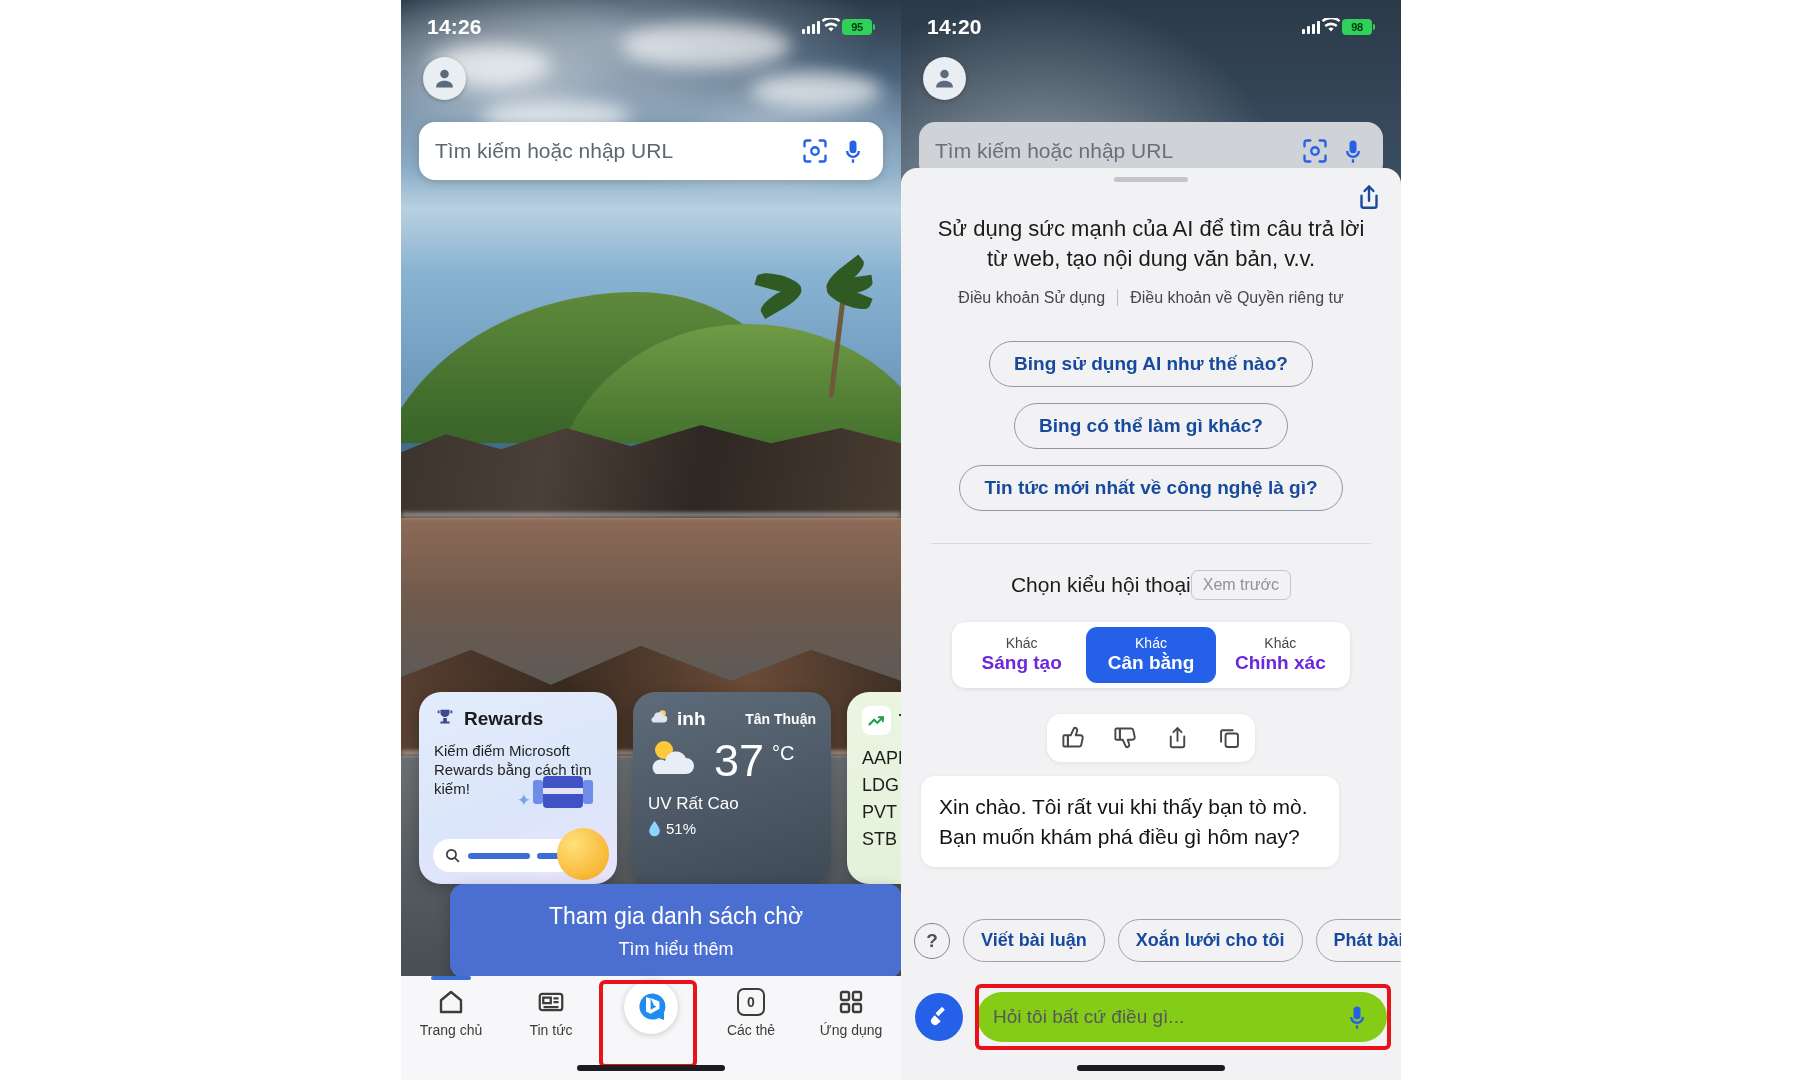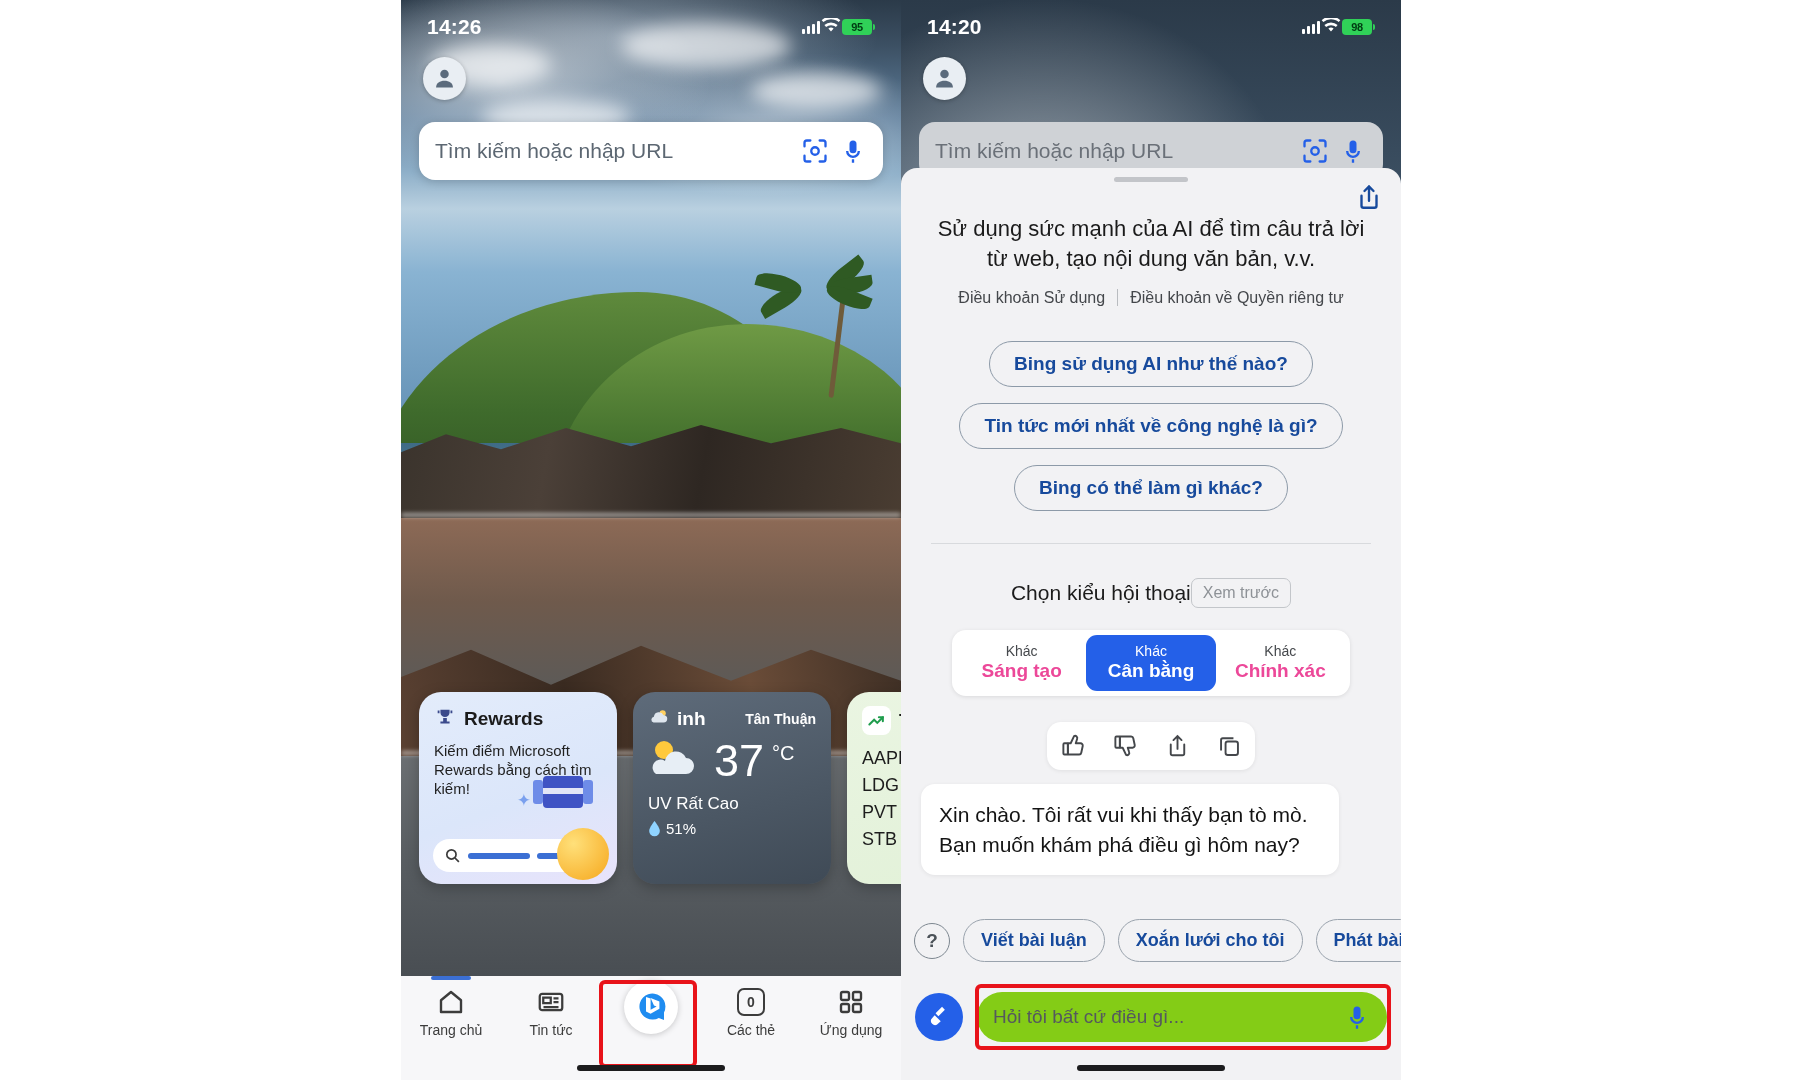--- a/index.html
+++ b/index.html
@@ -145,29 +145,29 @@
   .share { position:absolute; right:17px; top:14px; width:30px; height:30px; }
   .share svg { width:100%; height:100%; }
   .intro { margin:32px 30px 0; text-align:center; font-size:22px; line-height:1.38; color:#1b1b1b; }
   .legal { margin-top:14px; display:flex; align-items:center; justify-content:center; gap:12px;
            font-size:16px; color:#44474b; }
   .legal .sep { width:1px; height:17px; background:#b9bcc0; }
   .chips { margin-top:34px; display:flex; flex-direction:column; align-items:center; gap:16px; }
   .chip { border:1.6px solid #8d9aa8; border-radius:24px; padding:11px 24px; background:#f2f2f4;
           color:#174a9c; font-size:19px; font-weight:700; white-space:nowrap; }
   .divider { height:1px; background:#d8dadd; margin:32px 30px 0; }
-  .stylerow { margin-top:34px; display:flex; align-items:center; justify-content:center; }
+  .stylerow { margin-top:26px; display:flex; align-items:center; justify-content:center; }
   .stylerow .lab { font-size:21px; color:#1b1b1b; }
   .preview { border:1.4px solid #c3c6ca; border-radius:7px; padding:5px 11px; font-size:16px; color:#8e9297; }
   .seg { margin:22px auto 0; width:398px; height:66px; background:#fff; border-radius:14px;
          display:flex; align-items:center; padding:5px; box-shadow:0 1px 4px rgba(0,0,0,.1); }
   .segbtn { flex:1; height:100%; border-radius:11px; display:flex; flex-direction:column;
             align-items:center; justify-content:center; gap:1px; }
   .segbtn .small { font-size:14px; color:#46494d; }
-  .segbtn .big { font-size:19px; font-weight:700; color:#ec4899; }
+  .segbtn .big { font-size:19px; font-weight:700; color:#6d28d9; }
   .segbtn.active { background:#2460e8; }
   .segbtn.active .small, .segbtn.active .big { color:#fff; }
   .reactions { margin:26px auto 0; width:208px; height:48px; background:#fff; border-radius:14px;
                display:flex; align-items:center; justify-content:space-around;
                box-shadow:0 1px 4px rgba(0,0,0,.08); }
   .reactions .r { width:27px; height:27px; }
   .reactions .r svg { width:100%; height:100%; }
   .bubble { margin:14px 62px 0 20px; background:#fff; border-radius:14px; padding:16px 18px;
             font-size:21px; line-height:1.42; color:#141414; box-shadow:0 1px 4px rgba(0,0,0,.07); }
   .promptrow { position:absolute; left:0; bottom:118px; width:100%; display:flex; align-items:center;
@@ -338,20 +338,24 @@
         </div>
         <div class="st-list">
           <div>AAPL</div>
           <div>LDG</div>
           <div>PVT</div>
           <div>STB</div>
         </div>
       </div>
     </div>
 
+    <div class="waitlist">
+      <div class="t1">Tham gia danh sách chờ</div>
+      <div class="t2">Tìm hiểu thêm</div>
+    </div>
 
     <div class="navbar">
       <div class="navitem">
         <div class="topline"></div>
         <div class="glyph">
           <svg viewBox="0 0 24 24" fill="none" stroke="#3c3c3c" stroke-width="1.9" stroke-linejoin="round">
               <path d="M4 10.6L12 4l8 6.6V20H4z"></path>
             </svg>
         </div>
         <div class="navlabel">Trang chủ</div>
@@ -460,22 +464,22 @@
       <div class="intro">Sử dụng sức mạnh của AI để tìm câu trả lời từ web, tạo nội dung văn bản, v.v.</div>
 
       <div class="legal">
         <span>Điều khoản Sử dụng</span>
         <span class="sep"></span>
         <span>Điều khoản về Quyền riêng tư</span>
       </div>
 
       <div class="chips">
         <div class="chip">Bing sử dụng AI như thế nào?</div>
+        <div class="chip">Bing có thể làm gì khác?</div>
         <div class="chip">Tin tức mới nhất về công nghệ là gì?</div>
-        <div class="chip">Bing có thể làm gì khác?</div>
       </div>
 
       <div class="divider"></div>
 
       <div class="stylerow">
         <span class="lab">Chọn kiểu hội thoại</span>
         <span class="preview">Xem trước</span>
       </div>
 
       <div class="seg">

